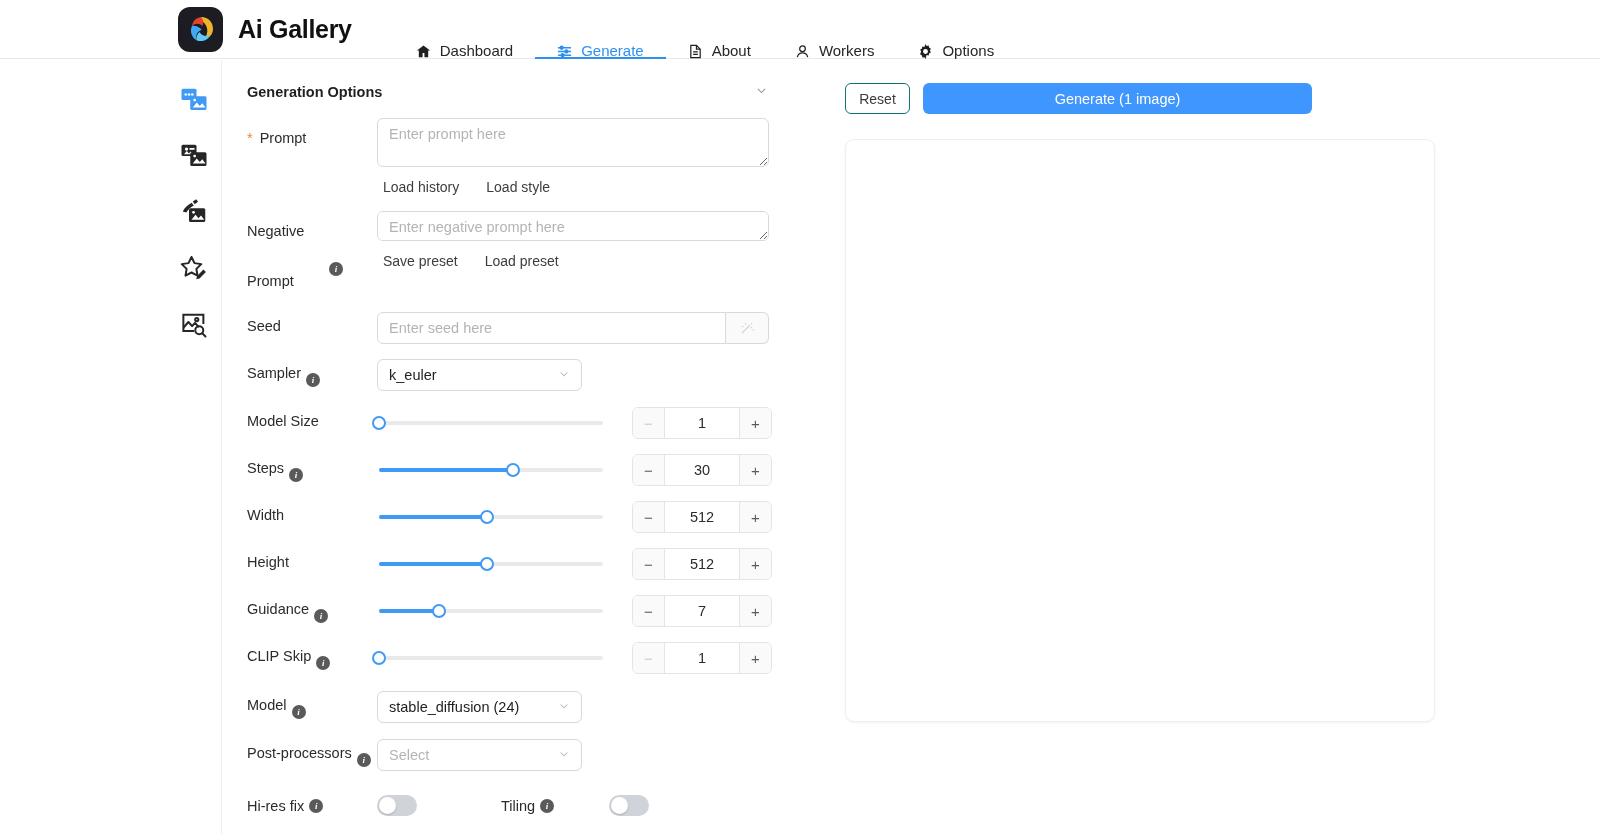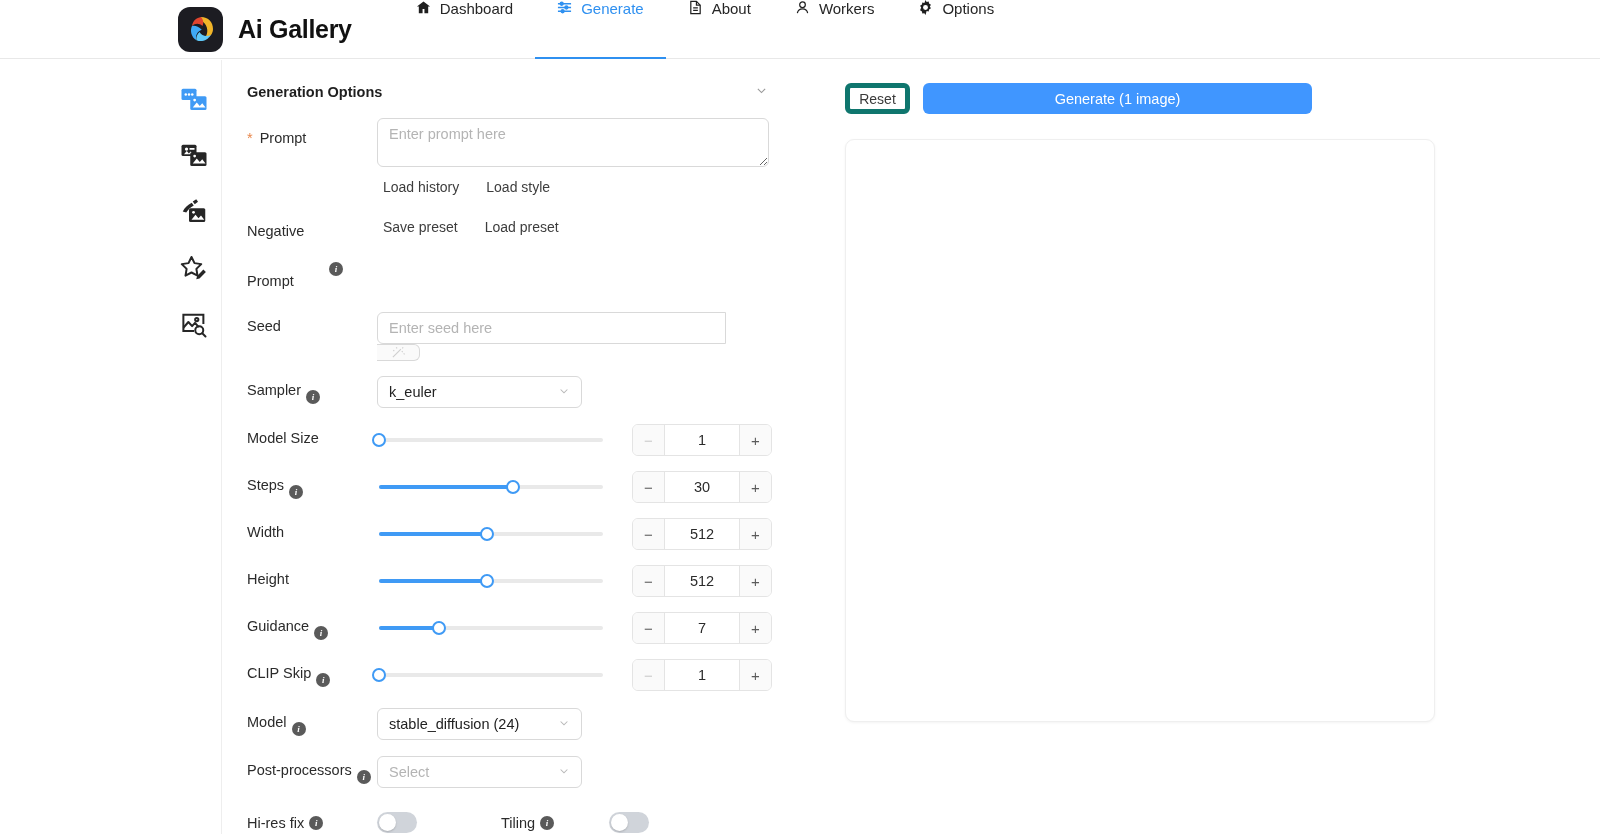--- a/index.html
+++ b/index.html
@@ -23,21 +23,21 @@
     width: 45px; height: 45px; border-radius: 12px;
     background: #1c1c22; position: relative; overflow: hidden;
     display: flex; align-items: center; justify-content: center;
   }
   .brand-title {
     margin-left: 15px; font-size: 25px; font-weight: bold;
     letter-spacing: -0.3px; color: #111;
   }
   .navitems { display: flex; align-items: center; height: 59px; margin-left: 42px; }
   .navitem {
-    display: flex; align-items: flex-start; gap: 9px;
+    display: flex; align-items: flex-end; gap: 9px;
     height: 59px; padding: 0 22px;
     font-size: 15px; color: #262626; cursor: pointer;
     position: relative; white-space: nowrap;
   }
   .navitem.active { color: #2f90f0; }
   .navitem.active::after {
     content: ""; position: absolute; left: 0; right: 0; bottom: 0;
     height: 2px; background: #2f90f0;
   }
   .navitem svg { display: block; }
@@ -89,21 +89,21 @@
     padding: 7px 11px; font-size: 14.5px; font-family: "Liberation Sans", sans-serif;
     color: #222; outline: none; background: #fff; resize: vertical;
   }
   textarea.ta::placeholder, input.ti::placeholder { color: #b4b4b4; }
   textarea.prompt { height: 49px; }
   textarea.neg { height: 30px; min-height: 30px; }
 
   .linkrow { display: flex; gap: 27px; margin-top: 8px; padding-left: 6px; }
   .link { font-size: 14px; color: #3d3d3d; cursor: pointer; }
 
-  .seedwrap { display: flex; width: 392px; flex-direction: column; }
+  .seedwrap { display: flex; width: 392px; }
   .seedwrap input.ti {
     width: 349px; border-top-right-radius: 0; border-bottom-right-radius: 0;
   }
   .seedbtn {
     width: 43px; border: 1px solid #d9d9d9; border-left: 0;
     border-top-right-radius: 6px; border-bottom-right-radius: 6px;
     background: #fafafa; display: flex; align-items: center;
     justify-content: center; cursor: pointer; color: #cfcfcf;
   }
 
@@ -167,21 +167,21 @@
   .tg-lbl2 {
     width: 130px; font-size: 14.5px; color: #2b2b2b;
     display: flex; align-items: center; gap: 5px; margin-left: 24px;
   }
   .tg-lbl2 .info { margin-top: 0; }
 
   
   .right { position: absolute; left: 845px; top: 60px; width: 755px; height: 774px; }
   .actions { display: flex; align-items: center; gap: 13px; padding-top: 23px; }
   .reset {
-    width: 65px; height: 31px; border: 5px solid #0f766e; border-radius: 6px;
+    width: 65px; height: 31px; border: 1px solid #0f766e; border-radius: 6px;
     background: #fff; font-size: 14px; color: #3a3a3a; cursor: pointer;
     display: flex; align-items: center; justify-content: center;
     font-family: "Liberation Sans", sans-serif;
   }
   .generate {
     width: 389px; height: 31px; border: 0; border-radius: 6px;
     background: #4096ff; color: #fff; font-size: 14.5px; cursor: pointer;
     display: flex; align-items: center; justify-content: center;
     font-family: "Liberation Sans", sans-serif;
   }
@@ -341,20 +341,21 @@
     </div>
   </div>
 
   <div class="row" style="margin-top:16px;">
     <div class="lbl" style="width:130px;display:block;">
       <span>Negative</span>
       <span class="info" style="margin-left:82px;margin-top:-20px;position:relative;top:8px;">i</span>
       <div style="margin-top:-6px;">Prompt</div>
     </div>
     <div class="ctrl">
+      <textarea class="ta neg" placeholder="Enter negative prompt here" style=""></textarea>
       <div class="linkrow">
         <span class="link">Save preset</span>
         <span class="link">Load preset</span>
       </div>
     </div>
   </div>
 
   <div class="row" style="margin-top:17px;">
     <div class="lbl center">
       <span>Seed</span>

